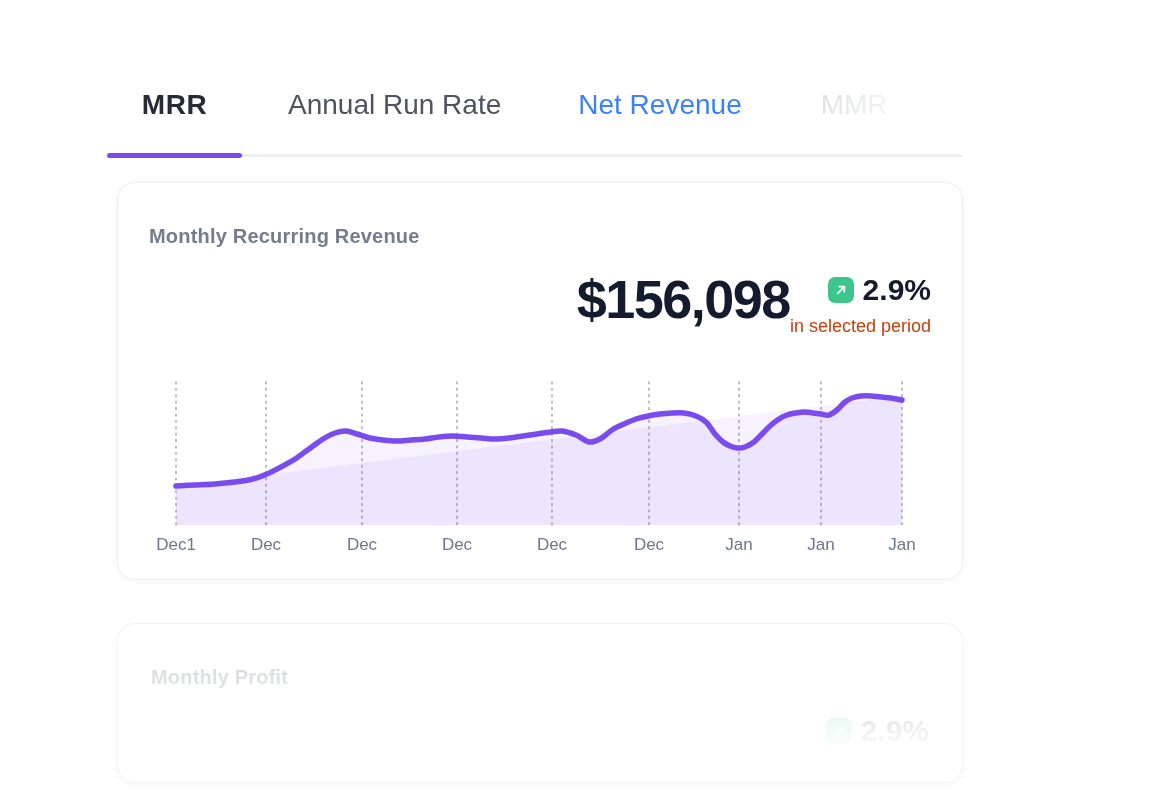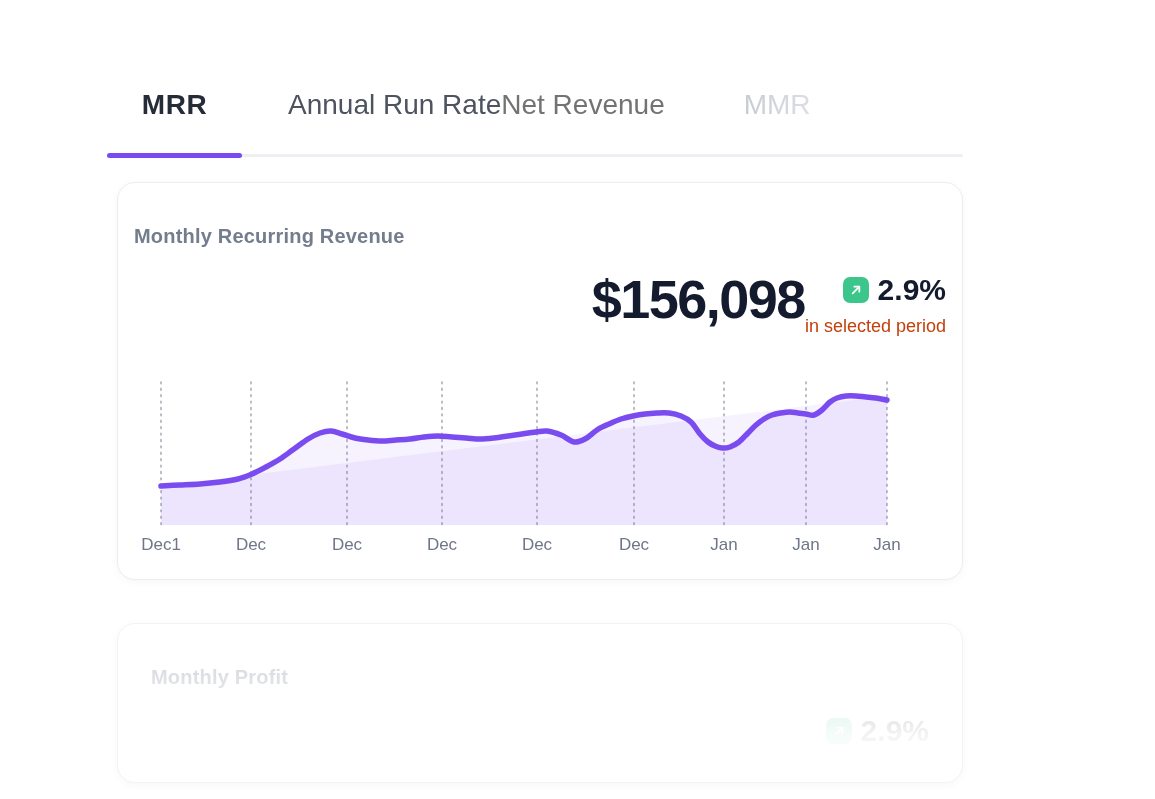--- a/index.html
+++ b/index.html
@@ -6,36 +6,36 @@
   html,body { width:1155px; height:799px; background:#ffffff; overflow:hidden;
               font-family:"Liberation Sans","DejaVu Sans",sans-serif; }
   .page { position:relative; width:1155px; height:708px; padding:88px 0 0 107px; }
 
   
   .tabs-wrap { position:relative; width:856px; }
   .tabs { display:flex; align-items:flex-start; font-size:28px; line-height:1.2; }
   .tab { cursor:pointer; white-space:nowrap; }
   .tab-mrr { width:135px; text-align:center; font-weight:700; color:#262b38; letter-spacing:.5px; }
   .tab-arr { margin-left:46px; color:#4d535f; }
-  .tab-net { color:#737373; }
+  .tab-net { margin-left:77px; color:#3b82f6; }
   .tab-mmr { margin-left:79px; color:#c9ccd4; }
   .tab-track { position:absolute; left:0; right:0; top:66px; height:3px;
                background:#efeff3; border-radius:2px; }
   .tab-underline { position:absolute; left:0; top:65px; width:135px; height:5px;
                    background:#7a4cf0; border-radius:3px; }
   .tabs-fade { position:absolute; top:-8px; bottom:-12px; left:640px; right:-10px;
                pointer-events:none;
                background:linear-gradient(90deg, rgba(255,255,255,0) 0%,
                           rgba(255,255,255,.75) 60%, #ffffff 100%); }
 
   
   .card { position:relative; width:846px; margin-left:10px; background:#ffffff;
           border:1px solid #ecedf2; border-radius:18px;
           box-shadow:0 2px 8px rgba(25,30,50,.035); }
-  .card-mrr { margin-top:60px; height:398px; padding:42px 16px 0; }
+  .card-mrr { margin-top:60px; height:398px; padding:42px 31px 0; }
   .card-profit { margin-top:43px; height:160px; padding:42px 33px 0;
                  border-color:#f2f3f7; overflow:hidden; }
   .card-profit .fade-overlay { position:absolute; inset:0; border-radius:inherit;
       background:linear-gradient(180deg, rgba(255,255,255,.60) 0%,
                  rgba(255,255,255,.78) 38%, rgba(255,255,255,.95) 70%, #ffffff 92%);
       pointer-events:none; }
 
   .card-title { font-size:20px; font-weight:700; color:#747d8e; letter-spacing:.2px; }
 
   .value-row { display:flex; justify-content:flex-end; align-items:flex-start; margin-top:20px; }

